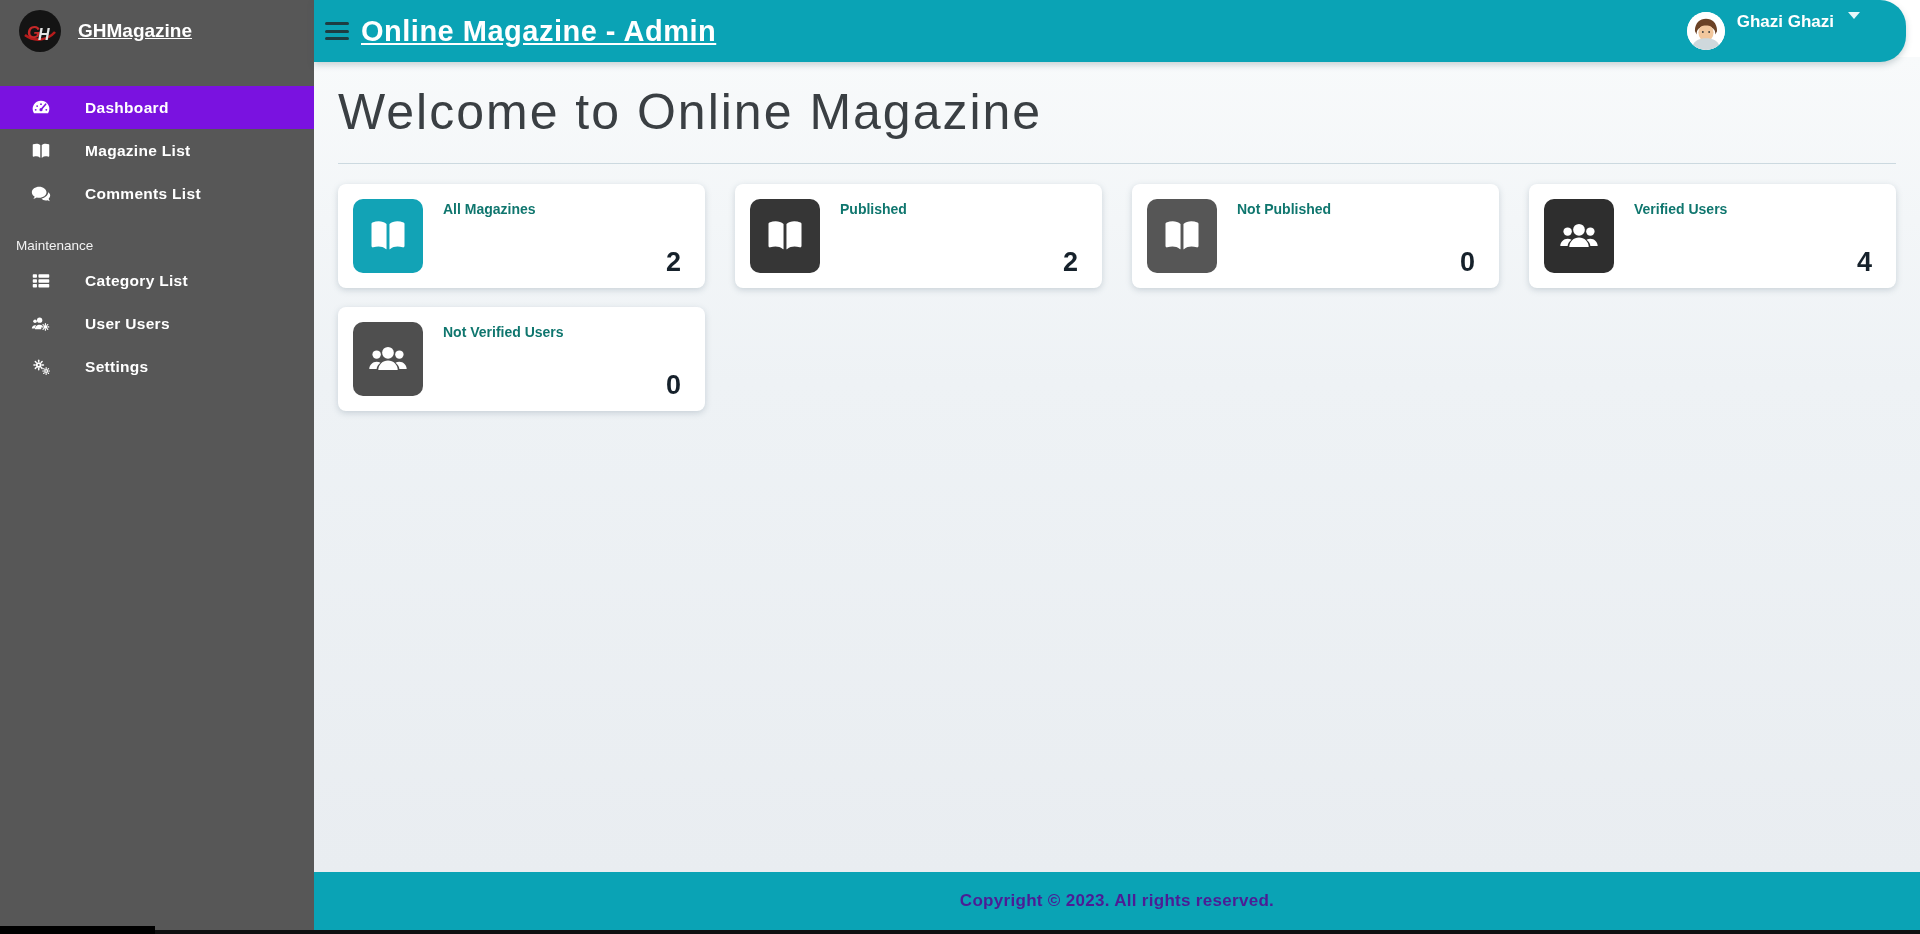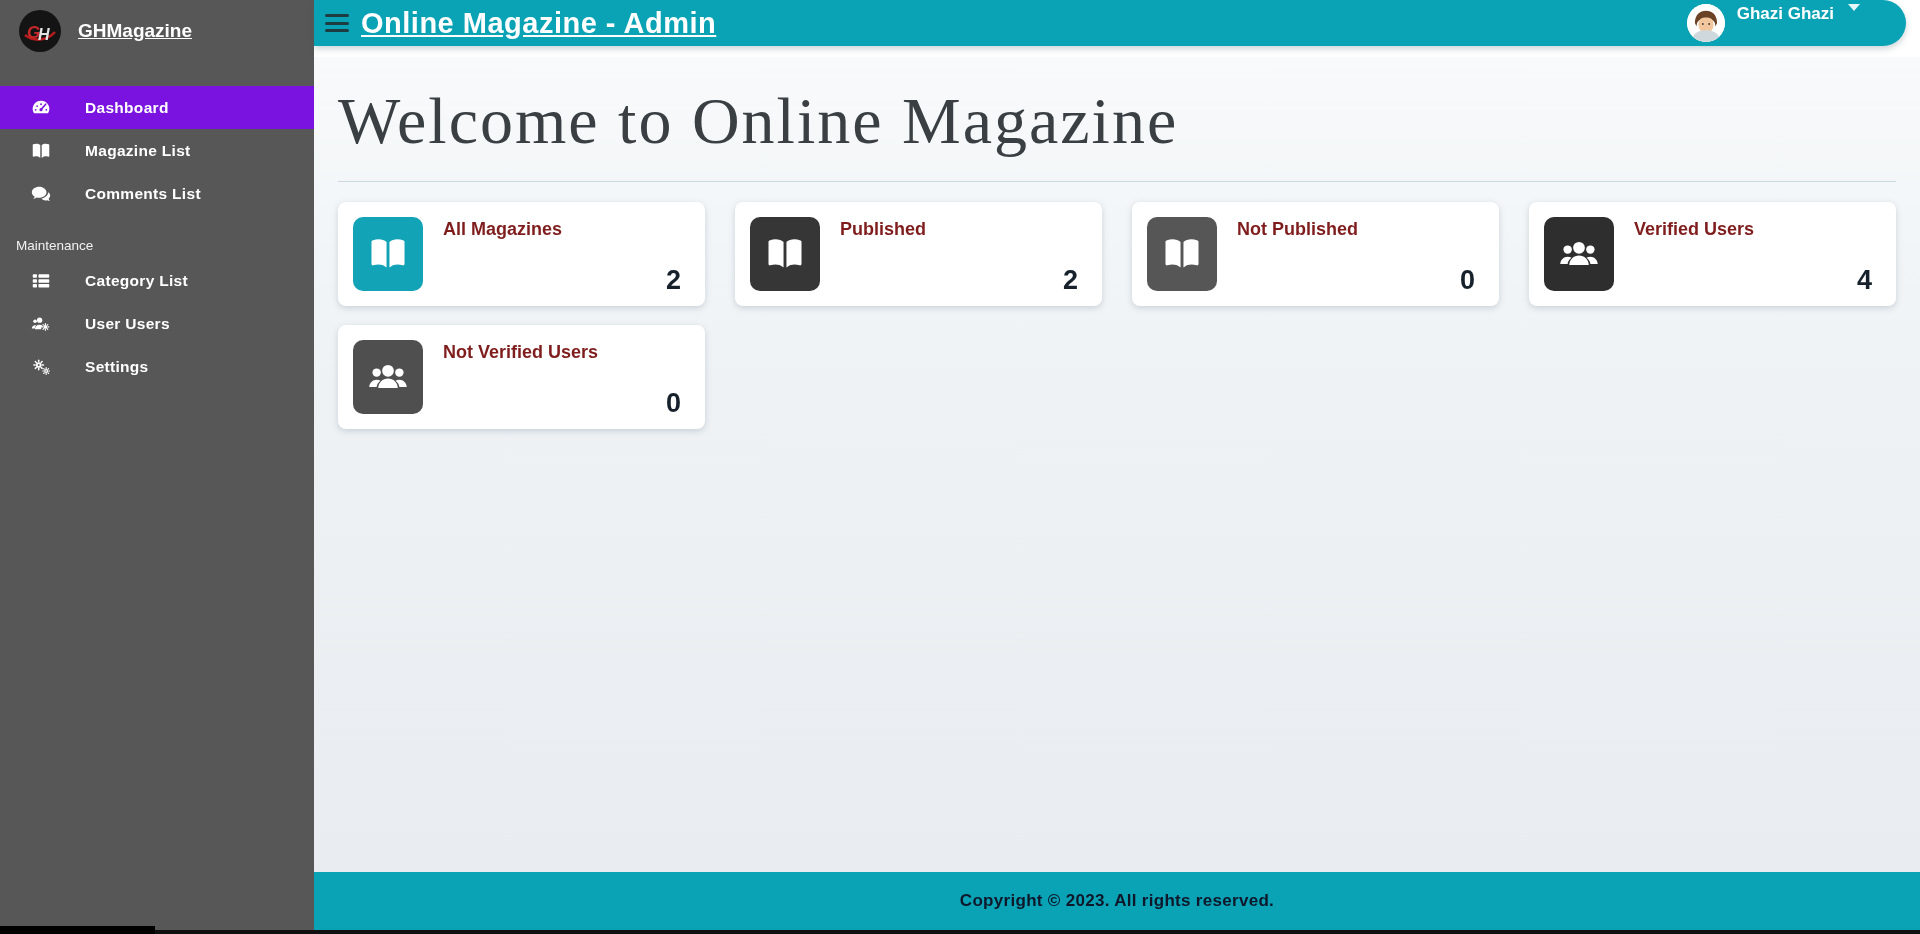--- a/index.html
+++ b/index.html
@@ -15,49 +15,49 @@
   .nav{margin-top:24px;}
   .nav-item{height:43px;display:flex;align-items:center;gap:33px;padding-left:30px;color:#ffffff;cursor:pointer;}
   .nav-item .ico{width:22px;height:22px;flex:0 0 auto;display:flex;align-items:center;justify-content:center;}
   .nav-item .ico svg{width:22px;height:22px;fill:#ffffff;}
   .nav-item span.lbl{font-size:15.5px;font-weight:bold;letter-spacing:.3px;}
   .nav-item.active{background:#7a12e0;}
   .nav-section{margin:18px 0 2px 0;padding-left:16px;color:#f2f2f2;font-size:13.5px;font-weight:normal;height:24px;display:flex;align-items:center;}
   .nav-item.sub{}
 
   
-  .topbar{position:absolute;left:314px;top:0;width:1592px;height:46px;background:#0aa3b5;
+  .topbar{position:absolute;left:314px;top:0;width:1592px;height:62px;background:#0aa3b5;
           border-radius:0 26px 26px 0;display:flex;align-items:center;z-index:4;
           box-shadow:0 3px 6px rgba(60,90,100,.25);}
   .hamburger{width:24px;height:18px;margin:0 12px 0 11px;display:flex;flex-direction:column;justify-content:space-between;cursor:pointer;}
   .hamburger i{display:block;height:3px;border-radius:2px;background:#1d3d42;}
   .topbar-title{color:#ffffff;font-size:29px;font-weight:bold;letter-spacing:.5px;text-decoration:underline;cursor:pointer;}
   .topbar-right{margin-left:auto;margin-right:46px;display:flex;gap:12px;cursor:pointer;}
   .avatar{width:38px;height:38px;border-radius:50%;background:#ffffff;overflow:hidden;flex:0 0 auto;}
   .user-name{color:#ffffff;font-size:17px;font-weight:bold;}
   .caret{width:0;height:0;border-left:6px solid transparent;border-right:6px solid transparent;border-top:7px solid #e6f7fa;margin-left:2px;}
 
   
   .main{position:absolute;left:314px;top:57px;width:1606px;height:815px;
         background:linear-gradient(180deg,#f8fafb 0%,#eef2f5 40%,#e9edf1 100%);z-index:1;}
-  .heading{margin:26px 0 0 24px;font-size:66px;color:#3a3f43;letter-spacing:2px;font-weight:400;font-family:Liberation Serif, serif;}
+  .heading{margin:26px 0 0 24px;font-size:50px;color:#3a3f43;letter-spacing:2px;font-weight:400;}
   .divider{margin:22px 24px 0 24px;border:0;border-top:1px solid #ccd9e0;}
   .cards{margin:20px 24px 0 24px;display:flex;flex-wrap:wrap;gap:19px 30px;}
   .card{width:367px;height:104px;background:#ffffff;border-radius:8px;
         box-shadow:0 2px 6px rgba(110,130,145,.3);padding:15px 18px 12px 15px;display:flex;}
   .tile{width:70px;height:74px;border-radius:10px;display:flex;align-items:center;justify-content:center;flex:0 0 auto;}
   .tile svg{width:44px;height:44px;fill:#ffffff;}
   .card-body{flex:1;display:flex;flex-direction:column;margin-left:20px;}
-  .card-label{font-size:18px;font-weight:bold;color:#7f1d1d;margin-top:2px;}
+  .card-label{font-size:14px;font-weight:bold;color:#0f766e;margin-top:2px;}
   .card-value{margin-top:auto;align-self:flex-end;font-size:27px;font-weight:bold;color:#16212b;line-height:1;padding-right:6px;}
 
   
   .footer{position:absolute;left:314px;top:872px;width:1606px;height:58px;background:#0aa3b5;
           display:flex;align-items:center;justify-content:center;z-index:2;}
-  .footer-text{color:#0f172a;font-size:17px;font-weight:bold;letter-spacing:.3px;}
+  .footer-text{color:#4c1d95;font-size:17px;font-weight:bold;letter-spacing:.3px;}
 
   
   .bottom-edge{position:absolute;left:0;bottom:0;width:1920px;height:4px;background:#101010;z-index:5;}
   .bottom-edge-left{position:absolute;left:0;bottom:0;width:155px;height:8px;background:#000000;z-index:6;}
 </style>
 </head>
 <body>
 
 <div class="app">
 

